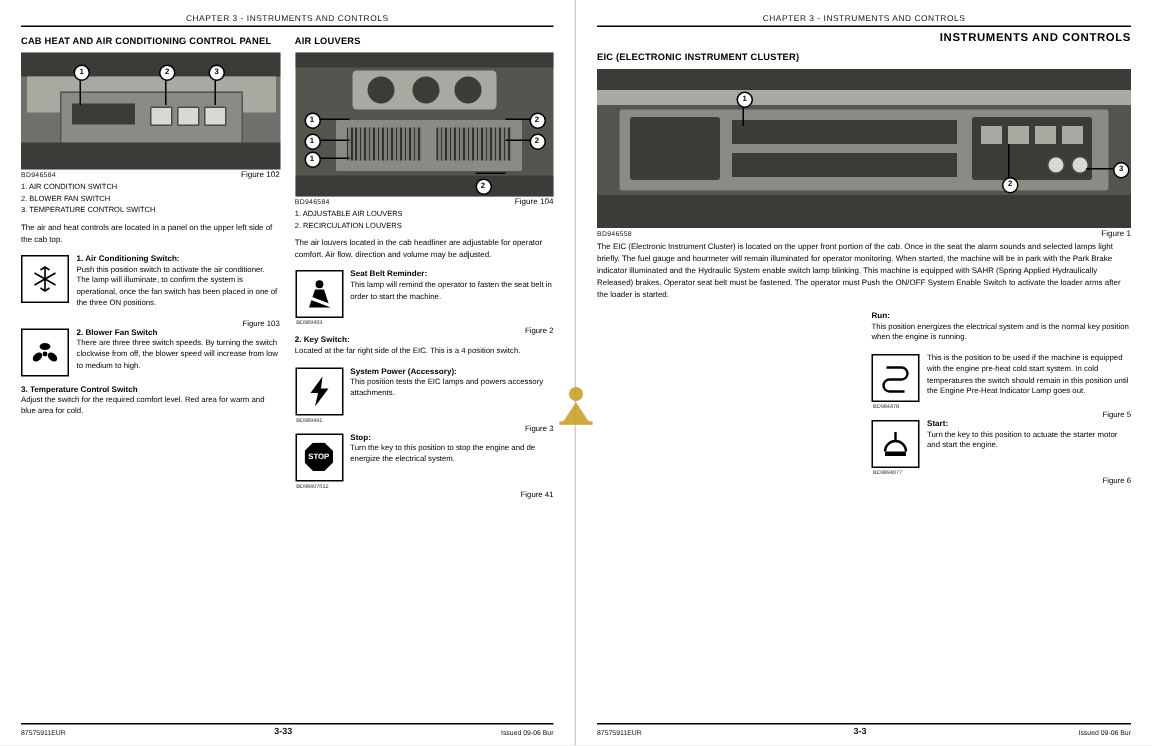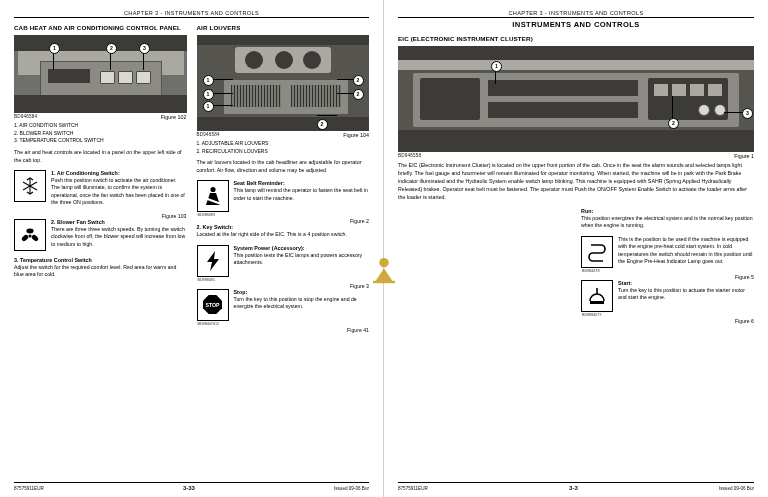--- a/index.html
+++ b/index.html
@@ -42,21 +42,21 @@
     display:flex;
     gap:10px;
     margin-top:6px;
   }
   .col{width:174px;}
   .sec-title{
     font-size:6.2px;font-weight:bold;color:#000;line-height:1.35;
     margin-bottom:3px;letter-spacing:.15px;
   }
   .page-title{
-    text-align:center;font-size:7.6px;font-weight:bold;letter-spacing:.4px;
+    text-align:right;font-size:7.6px;font-weight:bold;letter-spacing:.4px;
     margin:2px 0 6px 0;
   }
   
   .fig{
     position:relative;
     border:0;
     margin-bottom:2px;
   }
   .photo{
     position:relative;

